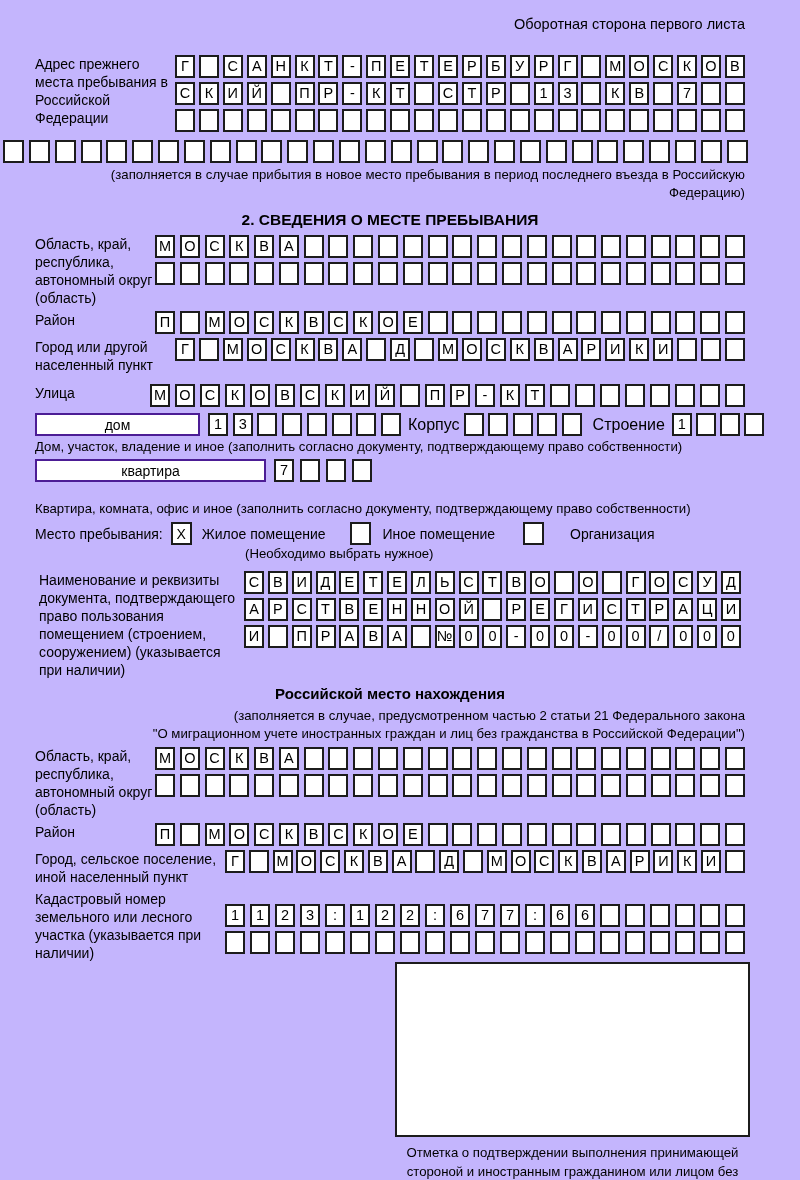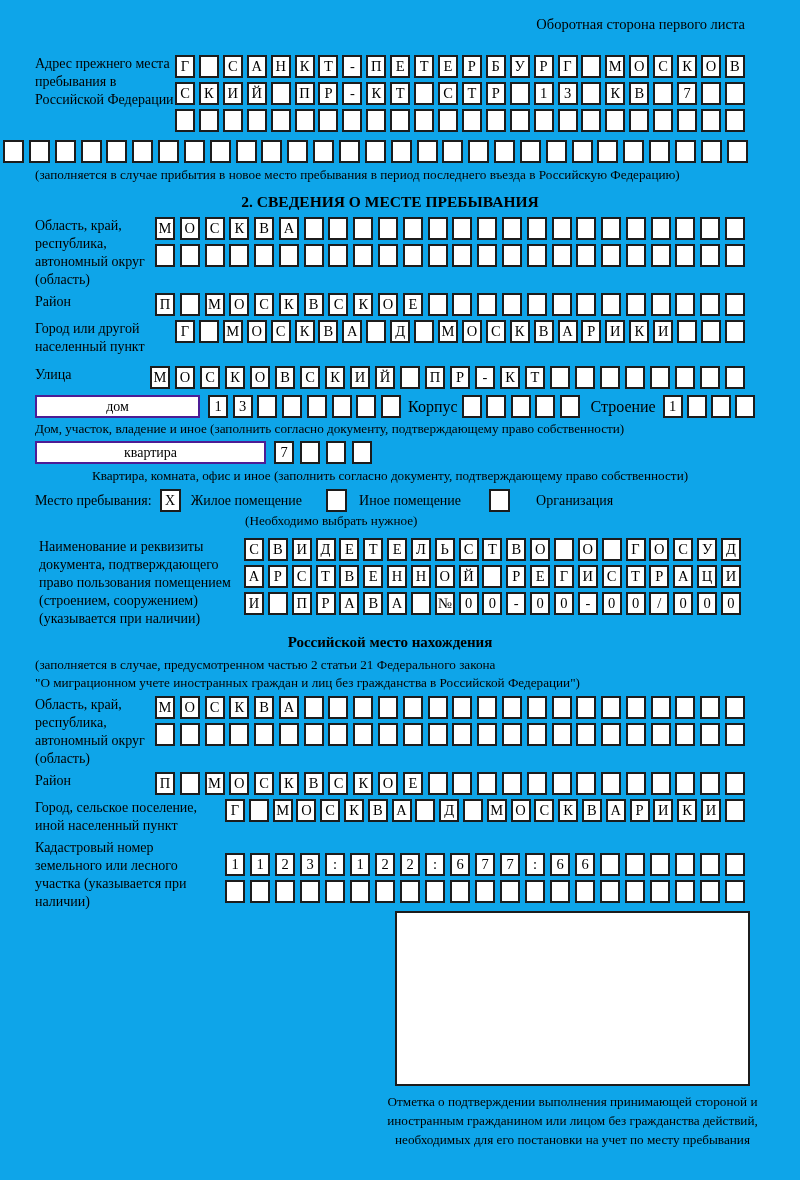--- a/index.html
+++ b/index.html
@@ -1,43 +1,43 @@
 <!DOCTYPE html>
 <html><head>
 <meta charset="utf-8">
 <style>
   * { box-sizing: border-box; margin: 0; padding: 0; }
   body { background: #ffffff; }
   .page {
     position: relative;
     width: 800px; height: 1180px;
-    background: #0ea5e9;
+    background: #c4b5fd;
     color: #000;
-    font-family: Liberation Serif, serif;
+    font-family: Liberation Sans, sans-serif;
     padding: 16px 55px 0 35px;
     overflow: hidden;
   }
   .hdr-right { text-align: right; font-size: 14.5px; line-height: 17px; }
   .frow { display: flex; align-items: flex-start; }
   .flabel { font-size: 14px; line-height: 18px; flex: 0 0 auto; }
   .rows .boxrow { margin-bottom: 4px; }
   .boxrow { display: flex; justify-content: space-between; flex: 0 0 auto; }
   .cell {
     width: 20px; height: 23px;
     border: 2px solid #1c1c1c;
     display: inline-flex; align-items: center; justify-content: center;
     font-size: 14.5px; line-height: 1; flex: 0 0 auto;
     background: #fff;
   }
   .w570 { width: 570px; } .w590 { width: 590px; } .w595 { width: 595px; }
   .w745 { width: 745px; } .w497 { width: 497px; } .w520 { width: 520px; }
   .w193 { width: 193px; } .w118 { width: 118px; } .w92 { width: 92px; } .w98 { width: 98px; }
   .fullrow { margin: 4px 0 0 -32px; }
   .fullrow .cell { width: 21px; }
-  .note { font-size: 13.2px; line-height: 18px; text-align: left; }
+  .note { font-size: 13.2px; line-height: 18px; text-align: right; }
   .h2 { font-size: 15.5px; font-weight: bold; text-align: center; }
   .widebox {
     border: 2px solid #4c1d95; height: 23px;
     display: inline-flex; align-items: center; justify-content: center;
     font-size: 14px; flex: 0 0 auto; background: #fff;
   }
   .inline-label { font-size: 16px; line-height: 23px; flex: 0 0 auto; }
   .cb {
     width: 21px; height: 23px; border: 2px solid #1c1c1c;
     display: inline-flex; align-items: center; justify-content: center;
@@ -358,21 +358,21 @@
 
   <div class="frow" style="margin-top:3px; align-items:center;">
     <div class="widebox" style="width:231px;">квартира</div>
     <div class="boxrow w98" style="margin-left:8px;">
         <span class="cell">7</span>
         <span class="cell"></span>
         <span class="cell"></span>
         <span class="cell"></span>
       </div>
   </div>
-  <div class="note" style="text-align:center; margin-top:3px;">Квартира, комната, офис и иное (заполнить согласно документу, подтверждающему право собственности)</div>
+  <div class="note" style="text-align:left; margin-top:18px;">Квартира, комната, офис и иное (заполнить согласно документу, подтверждающему право собственности)</div>
 
   <div class="mesto-row">
     <span>Место пребывания:</span>
     <span class="cb" style="margin-left:8px;">X</span>
     <span style="margin-left:10px;">Жилое помещение</span>
     <span class="cb" style="margin-left:24px;"></span>
     <span style="margin-left:12px;">Иное помещение</span>
     <span class="cb" style="margin-left:28px;"></span>
     <span style="margin-left:26px;">Организация</span>
   </div>

